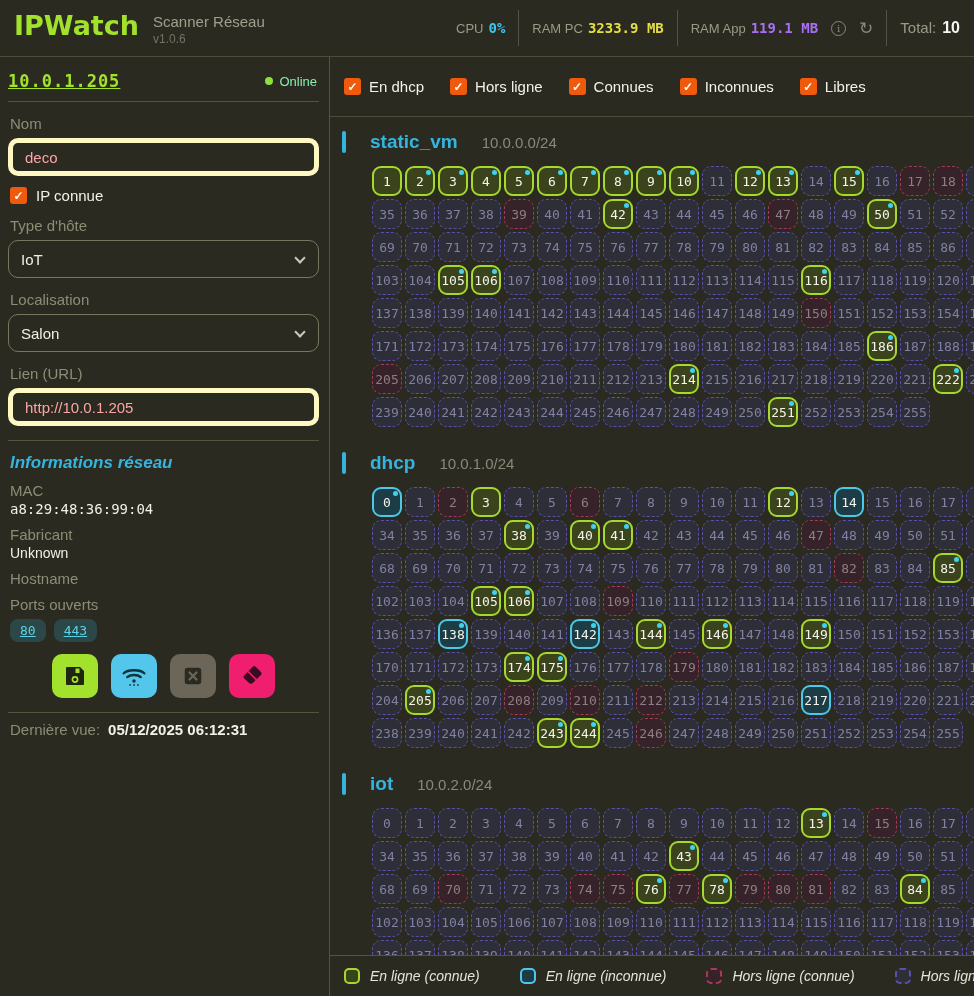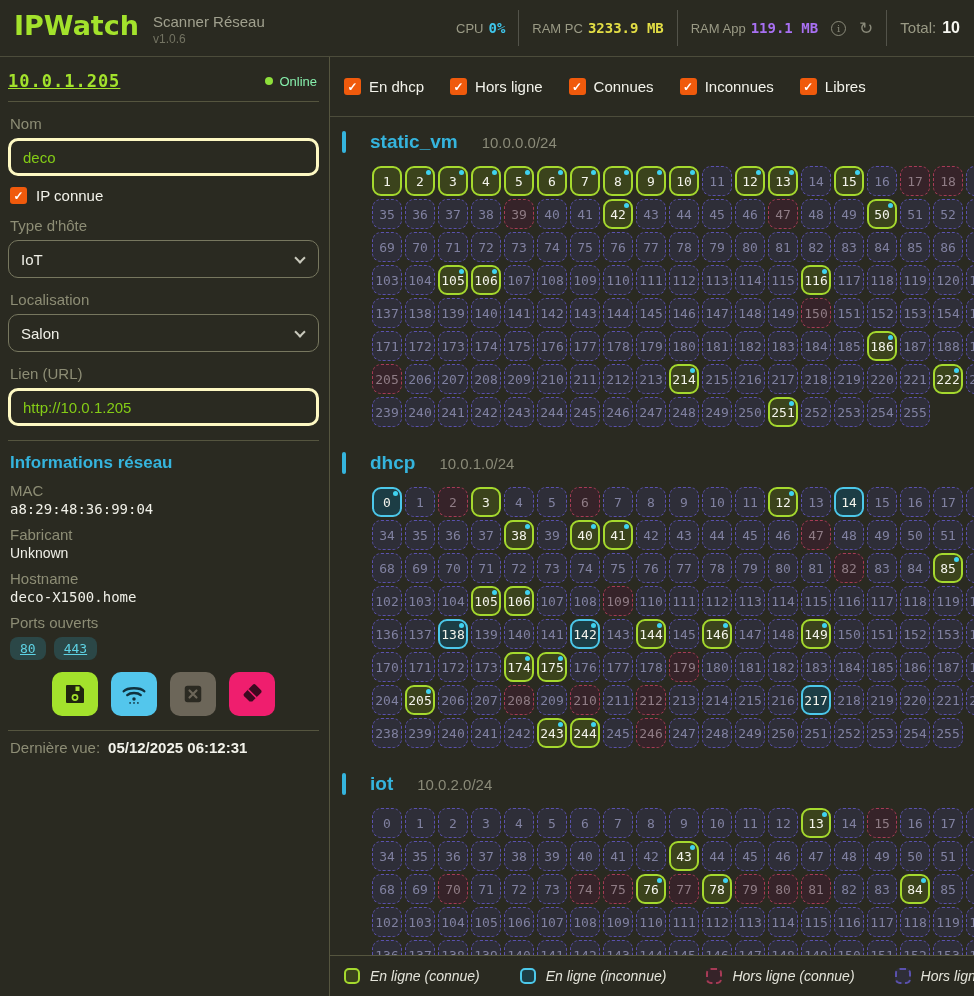--- a/index.html
+++ b/index.html
@@ -38,31 +38,31 @@
   .sidebar{width:330px;flex:0 0 330px;border-right:1px solid #55553f;padding:10px 10px 12px 8px;overflow:hidden;}
   .main{flex:1;min-width:0;display:flex;flex-direction:column;}
 
   
   .ip-row{display:flex;align-items:center;justify-content:space-between;padding:4px 2px 10px 0;border-bottom:1px solid #55553f;}
   .ip-link{font-family:"DejaVu Sans Mono",monospace;font-size:17px;font-weight:700;color:var(--accent-green);
     text-decoration:underline;letter-spacing:1px;cursor:pointer;}
   .online-chip{display:flex;align-items:center;gap:6px;font-size:13px;color:#86efac;}
   .online-dot{width:8px;height:8px;border-radius:50%;background:#8ee03b;}
   .field-label{font-size:15px;color:var(--label);margin:13px 2px 6px;}
-  .tinput{width:100%;height:38px;background:transparent;border:3px solid #fef9c3;border-radius:10px;
-    color:#84cc16;font-size:15px;padding:0 12px;font-family:"Liberation Sans",sans-serif;outline:none;}
+  .tinput{width:100%;height:38px;background:transparent;border:5px solid #fef9c3;border-radius:10px;
+    color:#fca5a5;font-size:15px;padding:0 12px;font-family:"Liberation Sans",sans-serif;outline:none;}
   .check-row{display:flex;align-items:center;gap:9px;margin:11px 2px 2px;font-size:15px;color:#f2f2ea;}
   .checkbox{width:17px;height:17px;border-radius:3px;background:var(--checkbox-orange);display:inline-flex;
     align-items:center;justify-content:center;color:#fff;font-size:12px;font-weight:700;flex:0 0 auto;}
   .tselect{position:relative;width:100%;height:38px;border:1px solid #77775f;border-radius:10px;
     display:flex;align-items:center;padding:0 12px;font-size:15px;color:#f0f0e8;cursor:pointer;}
   .chevron{position:absolute;right:14px;top:13px;width:8px;height:8px;border-right:2px solid #c9c9bc;
     border-bottom:2px solid #c9c9bc;transform:rotate(45deg);}
   .hr{border:none;border-top:1px solid #55553f;margin:14px 0 0;}
-  .section-heading{font-size:17px;font-weight:700;color:#35b4dd;margin:12px 2px 4px;}
+  .section-heading{font-size:17px;font-weight:700;color:#35b4dd;margin:12px 2px 4px;font-style:italic;}
   .info-label{font-size:15px;color:var(--label);margin:9px 2px 2px;}
   .info-value{font-size:14px;color:#f0f0e8;margin:0 2px;}
   .ports-row{display:flex;gap:8px;margin:6px 2px;}
   .port-badge{background:var(--port-bg);border-radius:8px;padding:4px 10px;font-family:"DejaVu Sans Mono",monospace;
     font-size:13px;color:var(--port-text);text-decoration:underline;cursor:pointer;}
   .btn-row{display:flex;justify-content:center;gap:13px;margin:12px 0 14px;}
   .act-btn{width:46px;height:44px;border:none;border-radius:10px;display:flex;align-items:center;justify-content:center;cursor:pointer;}
   .btn-save{background:var(--accent-green);} .btn-wifi{background:#53c6ec;}
   .btn-close{background:var(--btn-gray);} .btn-erase{background:var(--pink);}
   .seen-line{display:flex;gap:8px;align-items:baseline;margin:8px 2px 0;}
@@ -159,21 +159,20 @@
     <input class="tinput" value="http://10.0.1.205" style="">
 
     <hr class="hr">
     <div class="section-heading">Informations réseau</div>
 
     <div class="info-label">MAC</div>
     <div class="info-value mono">a8:29:48:36:99:04</div>
     <div class="info-label">Fabricant</div>
     <div class="info-value">Unknown</div>
     <div class="info-label">Hostname</div>
-    <div class="info-value mono">deco-X1500.home</div>
     <div class="info-label">Ports ouverts</div>
     <div class="ports-row">
         <span class="port-badge">80</span>
         <span class="port-badge">443</span>
       </div>
 
     <div class="btn-row">
       <button class="act-btn btn-save">
         <svg width="24" height="24" viewBox="0 0 24 24">
           <path d="M4 3h13l4 4v13a1 1 0 0 1-1 1H4a1 1 0 0 1-1-1V4a1 1 0 0 1 1-1z" fill="#20250f"></path>

